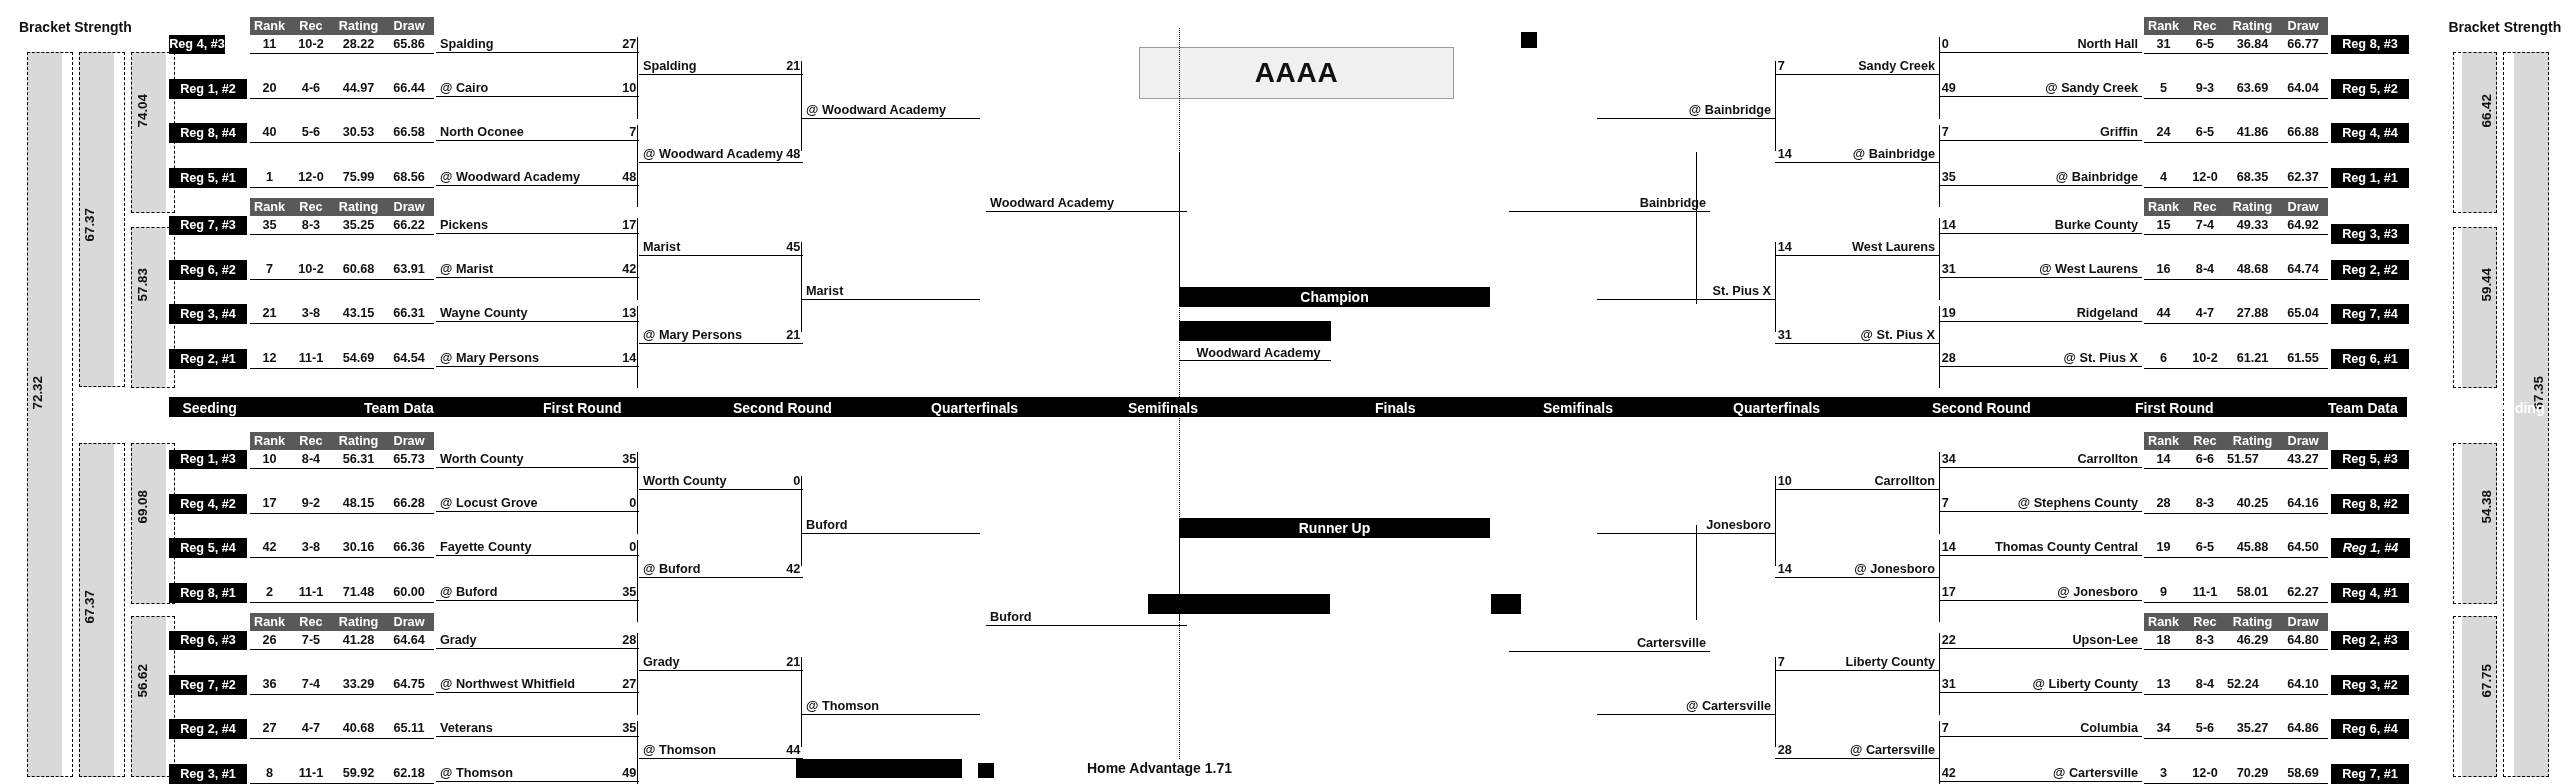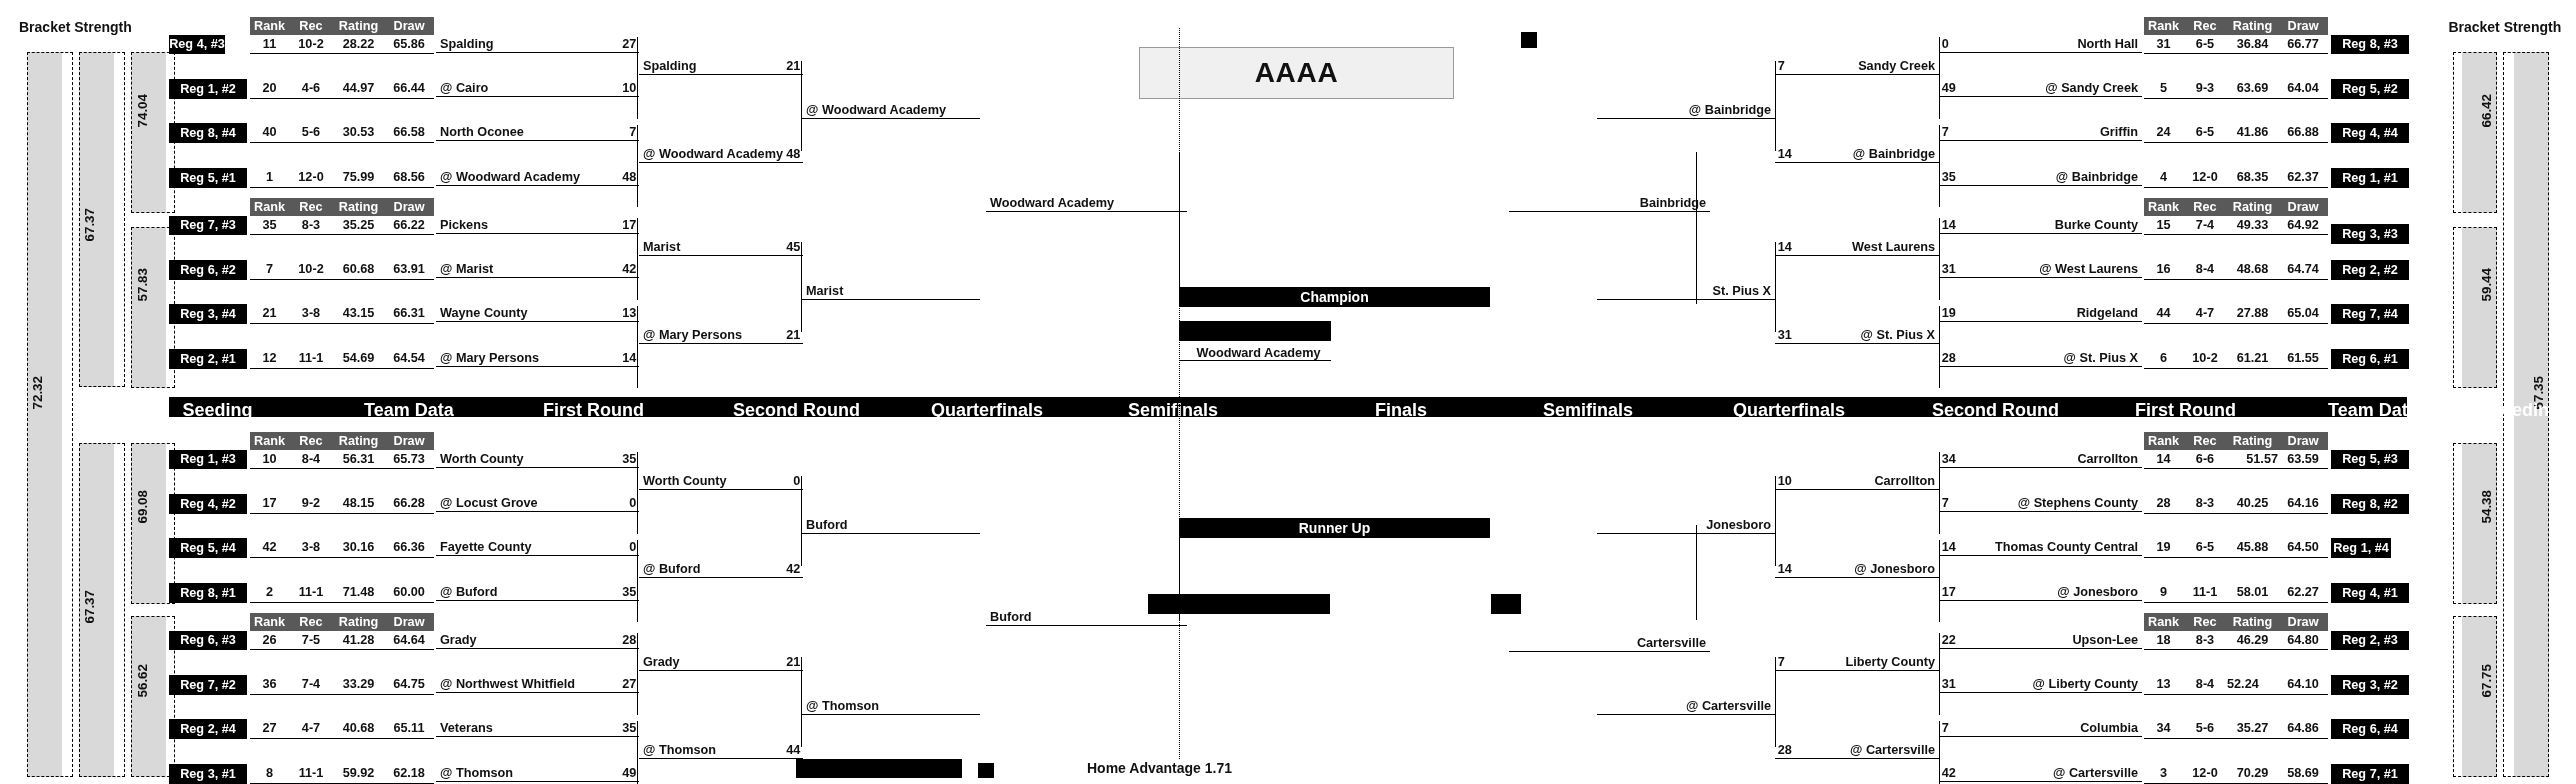--- a/index.html
+++ b/index.html
@@ -47,21 +47,21 @@
   .slot .nm{white-space:nowrap;}
   .slot .sc{white-space:nowrap;}
   .slot.r{flex-direction:row-reverse;padding:0 4px 0.7px 2.7px;}
 
   
   .vline{border-left:1.3px solid #000;}
 
   
   #rounds{left:169px;top:397px;width:2238px;height:20px;
           background:#000;color:#fff;}
-  #rounds .rl{position:absolute;top:3.4px;font-size:18px;white-space:nowrap;}
+  #rounds .rl{position:absolute;top:3.4px;font-size:14px;white-space:nowrap;}
 
   
   .finalbar{background:#000;color:#fff;display:flex;align-items:center;
             justify-content:center;font-size:14px;height:20px;}
   .finalname{border-bottom:1.3px solid #000;height:17.4px;display:flex;
              align-items:flex-end;font-size:12.7px;padding-left:17.4px;}
 
   
   .blk{background:#000;}
 
@@ -542,39 +542,39 @@
     <div class="abs hdr" style="left: 299px; top: -10.7px; width: 184px;">
       <div class="c-rank">Rank</div>
       <div class="c-rec">Rec</div>
       <div class="c-rat">Rating</div>
       <div class="c-draw">Draw</div>
     </div>
     <div class="abs seedtag" style="left: 486px; top: 6.7px; width: 78px;">Reg 5, #3</div>
     <div class="abs datarow" style="left: 299px; top: 6.7px; width: 184px;">
       <div class="c-rank" style="text-align: center;">14</div>
       <div class="c-rec" style="text-align: center;">6-6</div>
-      <div class="c-rat" style="text-align: right;">51.57</div>
-      <div class="c-draw" style="text-align: center;">63.59</div>
+      <div class="c-rat" style="text-align: left;">51.57</div>
+      <div class="c-draw" style="text-align: center;">43.27</div>
     </div>
     <div class="abs slot r" style="left: 94px; top: 8.7px; width: 203px;">
       <span class="nm">Carrollton</span>
       <span class="sc">34</span>
     </div>
     <div class="abs seedtag" style="left: 486px; top: 51px; width: 78px;">Reg 8, #2</div>
     <div class="abs datarow" style="left: 299px; top: 51px; width: 184px;">
       <div class="c-rank" style="text-align: center;">28</div>
       <div class="c-rec" style="text-align: center;">8-3</div>
       <div class="c-rat" style="text-align: center;">40.25</div>
       <div class="c-draw" style="text-align: center;">64.16</div>
     </div>
     <div class="abs slot r" style="left: 94px; top: 53px; width: 203px;">
       <span class="nm">@ Stephens County</span>
       <span class="sc">7</span>
     </div>
-    <div class="abs seedtag" style="left: 486px; top: 95px; width: 60px;">Reg 1, #4</div>
+    <div class="abs seedtag" style="left: 486px; top: 95px; width: 79px; font-style: italic;">Reg 1, #4</div>
     <div class="abs datarow" style="left: 299px; top: 95px; width: 184px;">
       <div class="c-rank" style="text-align: center;">19</div>
       <div class="c-rec" style="text-align: center;">6-5</div>
       <div class="c-rat" style="text-align: center;">45.88</div>
       <div class="c-draw" style="text-align: center;">64.50</div>
     </div>
     <div class="abs slot r" style="left: 94px; top: 97px; width: 203px;">
       <span class="nm">Thomas County Central</span>
       <span class="sc">14</span>
     </div>

